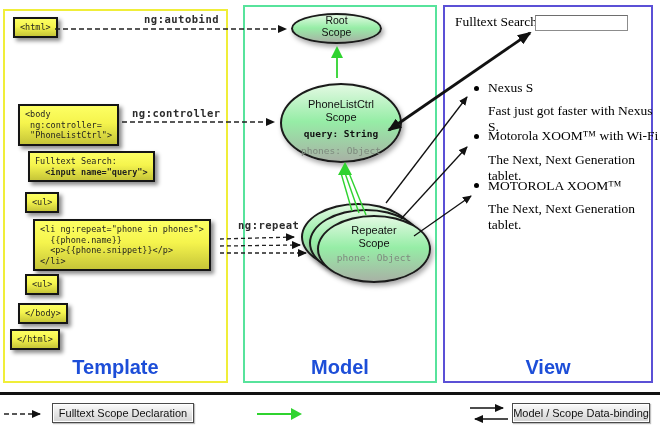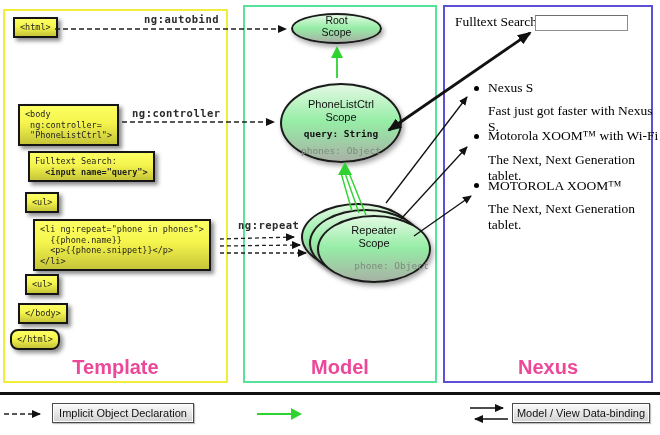--- a/index.html
+++ b/index.html
@@ -7,21 +7,21 @@
   #canvas {
     position:relative; width:660px; height:435px; background:#ffffff;
     font-family:"Liberation Sans", sans-serif; overflow:hidden;
   }
   
   .panel { position:absolute; border:2px solid; background:transparent; }
   #panel-template { left:3px; top:9px; width:225px; height:374px; border-color:#f0ee39; }
   #panel-model    { left:243px; top:5px; width:194px; height:378px; border-color:#57e39c; }
   #panel-view     { left:443px; top:5px; width:210px; height:378px; border-color:#5b50d6; }
   .panel-title {
-    position:absolute; text-align:center; font-size:20px; font-weight:600; color:#ec4899;
+    position:absolute; text-align:center; font-size:20px; font-weight:600; color:#1d4ed8;
   }
   #title-template { left:3px; top:356px; width:225px; }
   #title-model    { left:243px; top:356px; width:194px; }
   #title-view     { left:443px; top:356px; width:210px; }
   
   .code-box {
     position:absolute; z-index:2;
     border:2px solid #151515;
     background:linear-gradient(180deg,#fdff63 0%,#f5f44d 45%,#c6c538 100%);
     box-shadow:3px 3px 4px rgba(0,0,0,0.45);
@@ -30,21 +30,21 @@
     padding:3px 5px; white-space:pre;
   }
   .code-box .bold { font-weight:bold; }
   #box-html-open  { left:13px; top:17px; }
   #box-body-open  { left:18px; top:104px; }
   #box-search     { left:28px; top:151px; }
   #box-ul-open    { left:25px; top:192px; }
   #box-li         { left:33px; top:219px; }
   #box-ul-close   { left:25px; top:274px; }
   #box-body-close { left:18px; top:303px; }
-  #box-html-close { left:10px; top:329px;border-radius:8px; }
+  #box-html-close { left:10px; top:329px; }
   
   .anno {
     position:absolute; z-index:5;
     font-family:"DejaVu Sans Mono", monospace; font-weight:bold;
     font-size:10.5px; color:#2c2c2c; letter-spacing:0.5px;
   }
   #anno-autobind   { left:144px; top:13px; }
   #anno-controller { left:132px; top:107px; }
   #anno-repeat     { left:238px; top:219px; }
   
@@ -60,21 +60,21 @@
   .prop-bold { font-weight:bold; color:#111; }
   .prop-gray { color:#7e8a7e; }
   #ellipse-root { left:291px; top:13px; width:91px; height:31px; justify-content:flex-start; }
   #ellipse-root .scope-name { font-size:10.5px; line-height:11.5px; }
   #ellipse-ctrl { left:280px; top:83px; width:122px; height:80px; padding-top:13px; }
   #ellipse-ctrl .scope-prop { margin-top:5px; }
   .repeater-back { z-index:2; }
   #ellipse-rep-1 { left:301px; top:203px; width:114px; height:68px; }
   #ellipse-rep-2 { left:309px; top:209px; width:114px; height:68px; }
   #ellipse-rep-3 { left:317px; top:215px; width:114px; height:68px; padding-top:7px; z-index:3; }
-  #ellipse-rep-3 .scope-prop { margin-top:11px;padding-left:35px; }
+  #ellipse-rep-3 .scope-prop { margin-top:3px; }
   
   .serif { font-family:"Liberation Serif", serif; color:#000; }
   #search-label { position:absolute; left:455px; top:14px; font-size:13.5px; z-index:3; }
   #search-input {
     position:absolute; left:535px; top:15px; width:93px; height:16px; z-index:3;
     border:1px solid #8c8c8c; border-top-color:#6e6e6e; background:#fff;
     font-family:"Liberation Serif", serif; font-size:11px; padding:0 3px;
   }
   .bullet-dot { position:absolute; width:5px; height:5px; border-radius:50%; background:#000; z-index:3; }
   #dot-1 { left:474px; top:86px; } #dot-2 { left:474px; top:134px; } #dot-3 { left:474px; top:183px; }
@@ -101,21 +101,21 @@
 <body>
 
 <div id="canvas">
 
   <div class="panel" id="panel-template"></div>
   <div class="panel" id="panel-model"></div>
   <div class="panel" id="panel-view"></div>
 
   <div class="panel-title" id="title-template">Template</div>
   <div class="panel-title" id="title-model">Model</div>
-  <div class="panel-title" id="title-view">Nexus</div>
+  <div class="panel-title" id="title-view">View</div>
 
   <div class="code-box" id="box-html-open">&lt;html&gt;</div>
   <div class="code-box" id="box-body-open">&lt;body
  ng:controller=
  "PhoneListCtrl"&gt;</div>
   <div class="code-box" id="box-search"><span>Fulltext Search:</span>
 <span class="bold">  &lt;input name="query"&gt;</span></div>
   <div class="code-box" id="box-ul-open">&lt;ul&gt;</div>
   <div class="code-box" id="box-li">&lt;li ng:repeat="phone in phones"&gt;
   {{phone.name}}
@@ -154,22 +154,22 @@
   <div class="bullet-dot" id="dot-2"></div>
   <div class="bullet-dot" id="dot-3"></div>
   <div class="serif item-title" id="item-title-1">Nexus S</div>
   <div class="serif item-desc" id="item-desc-1">Fast just got faster with Nexus S.</div>
   <div class="serif item-title" id="item-title-2">Motorola XOOM™  with Wi-Fi</div>
   <div class="serif item-desc" id="item-desc-2">The Next, Next Generation tablet.</div>
   <div class="serif item-title" id="item-title-3">MOTOROLA XOOM™</div>
   <div class="serif item-desc" id="item-desc-3">The Next, Next Generation tablet.</div>
 
   <div id="separator"></div>
-  <div class="legend-box" id="legend-box-1">Implicit Object Declaration</div>
-  <div class="legend-box" id="legend-box-3">Model / View Data-binding</div>
+  <div class="legend-box" id="legend-box-1">Fulltext Scope Declaration</div>
+  <div class="legend-box" id="legend-box-3">Model / Scope Data-binding</div>
 
   <svg id="arrows" viewBox="0 0 660 435" xmlns="http://www.w3.org/2000/svg">
     <defs>
       <marker id="ah" markerWidth="9" markerHeight="8" refX="8" refY="4" orient="auto" markerUnits="userSpaceOnUse">
         <path d="M0,0 L9,4 L0,8 z" fill="#111"></path>
       </marker>
       <marker id="ahBig" markerWidth="14" markerHeight="11" refX="12" refY="5.5" orient="auto" markerUnits="userSpaceOnUse">
         <path d="M0,0 L14,5.5 L0,11 z" fill="#111"></path>
       </marker>
       <marker id="ahBigRev" markerWidth="14" markerHeight="11" refX="12" refY="5.5" orient="auto-start-reverse" markerUnits="userSpaceOnUse">

